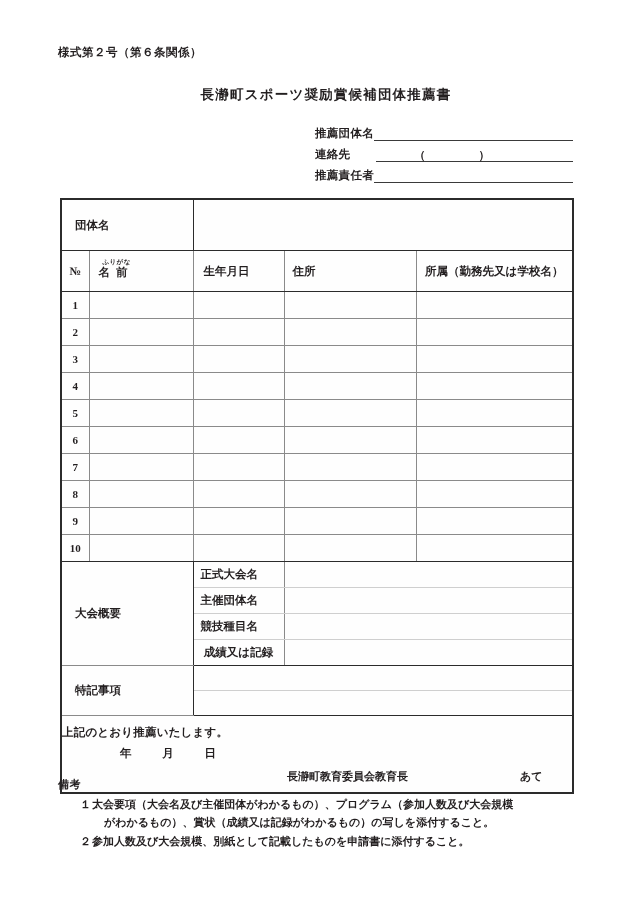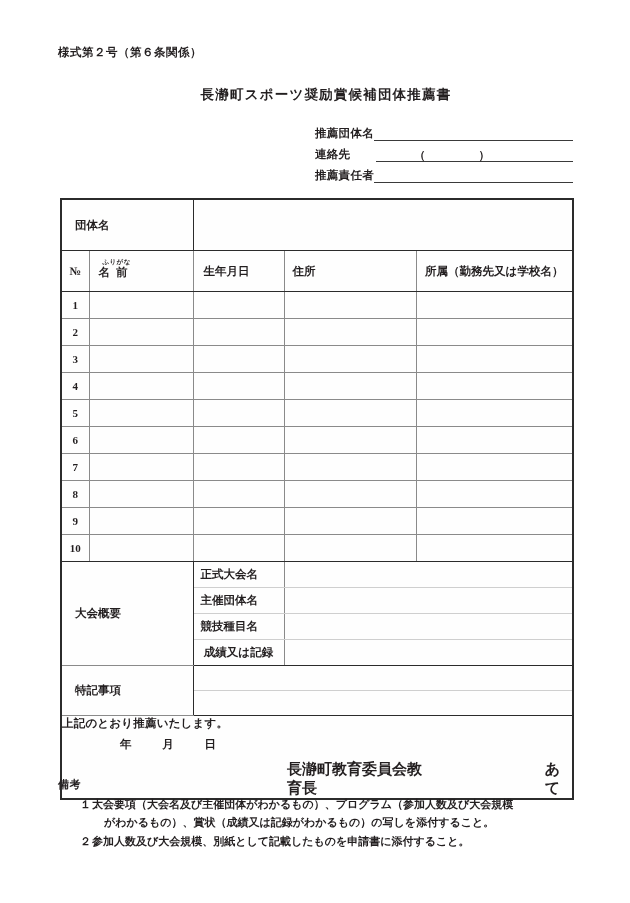--- a/index.html
+++ b/index.html
@@ -205,21 +205,21 @@
   }
   .decl-date {
     font-size: 11.5px;
     margin-top: 6px;
     margin-left: 58px;
     display: inline-flex;
     width: 96px;
     justify-content: space-between;
   }
   .decl-addr {
-    font-size: 15px;
+    font-size: 11px;
     margin-top: 8px;
     display: flex;
     padding-left: 225px;
   }
   .decl-addr .to {
     margin-left: 112px;
   }
 
   
   .notes {

